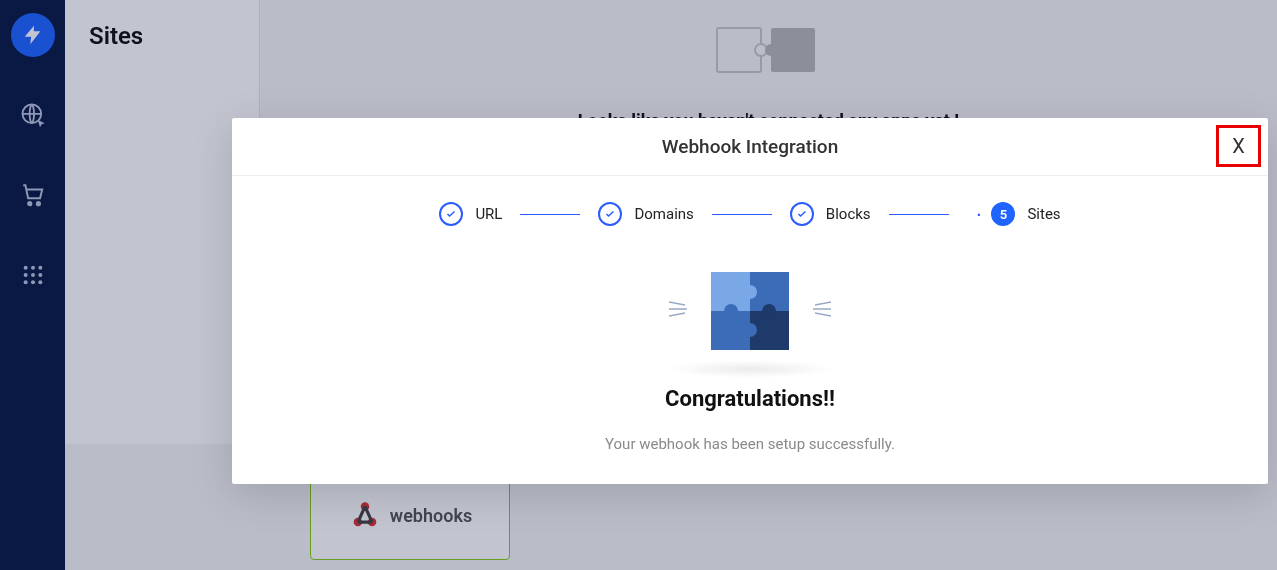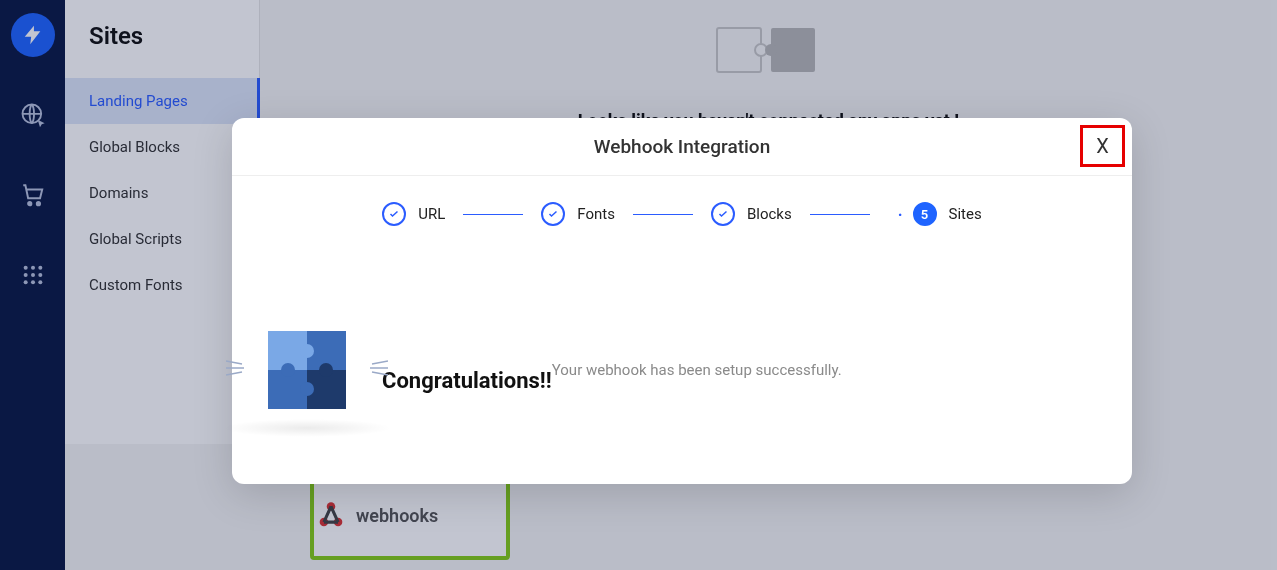--- a/index.html
+++ b/index.html
@@ -11,47 +11,47 @@
     
     .sidebar { position: absolute; left: 65px; top: 0; width: 195px; height: 444px; background: #fff; border-right: 1px solid #e5e5e5; }
     .sidebar-title { font-size: 24px; font-weight: 600; padding: 22px 24px 28px; color: #111; }
     .sidebar-items { display: flex; flex-direction: column; }
     .sidebar-item { padding: 14px 24px; font-size: 15px; color: #333; cursor: pointer; }
     .sidebar-item.active { background: #dde6f9; color: #2b5cff; border-right: 3px solid #2b5cff; margin-right: -1px; }
     
     .main { position: absolute; left: 260px; top: 0; right: 0; height: 570px; padding: 20px 60px; }
     .placeholder-puzzle { width: 120px; height: 60px; margin: 0 auto 30px; }
     .main-message { text-align: center; font-size: 18px; font-weight: 700; color: #111; margin-bottom: 30px; }
-    .webhook-card { position: absolute; left: 50px; bottom: 10px; width: 200px; height: 90px; border: 4px solid #84cc16; border-radius: 4px; display: flex; align-items: center; gap: 8px; background: #fff; }
+    .webhook-card { position: absolute; left: 50px; bottom: 10px; width: 200px; height: 90px; border: 1px solid #84cc16; border-radius: 4px; display: flex; align-items: center; justify-content: center; gap: 8px; background: #fff; }
     .webhook-card-label { font-weight: 600; color: #555; font-size: 18px; }
     
     .overlay { position: absolute; inset: 0; background: rgba(10,24,69,0.25); z-index: 10; }
     
-    .modal { position: absolute; left: 232px; top: 118px; width: 900px; height: 366px; background: #fff; border-radius: 12px; z-index: 20; box-shadow: 0 10px 40px rgba(0,0,0,0.15); display: flex; flex-direction: column; }
+    .modal { position: absolute; left: 232px; top: 118px; width: 1036px; height: 366px; background: #fff; border-radius: 2px; z-index: 20; box-shadow: 0 10px 40px rgba(0,0,0,0.15); display: flex; flex-direction: column; }
     .modal-header { height: 58px; display: flex; align-items: center; justify-content: center; position: relative; border-bottom: 1px solid #eee; }
     .modal-title { font-size: 19px; font-weight: 500; color: #333; }
     .modal-close { position: absolute; right: 7px; top: 7px; width: 45px; height: 42px; display: flex; align-items: center; justify-content: center; font-size: 20px; color: #333; cursor: pointer; border: 3px solid #e60000; background: #fff; }
     
     .stepper { display: flex; align-items: center; justify-content: center; gap: 0; padding: 26px 40px 10px; }
     .step { display: flex; align-items: center; }
     .step-circle { width: 24px; height: 24px; border-radius: 50%; border: 2px solid #2b5cff; display: flex; align-items: center; justify-content: center; font-size: 12px; color: #2b5cff; margin-right: 12px; }
     .step-circle.current { background: #1f64ff; border-color: #1f64ff; color: #fff; font-weight: 600; font-size: 13px; }
     .step-label { font-size: 15px; color: #222; }
     .step-connector { width: 60px; height: 1px; background: #2b5cff; margin: 0 18px; }
     .step-dot { color: #2b5cff; margin: 0 10px; font-weight: bold; }
     
-    .modal-body { flex: 1; display: flex; flex-direction: row; align-items: center; justify-content: flex-start; padding-top: 20px; }
+    .modal-body { flex: 1; display: flex; flex-direction: column; align-items: center; justify-content: flex-start; padding-top: 20px; }
     .puzzle-wrap { position: relative; width: 150px; height: 110px; display:flex; align-items:center; justify-content:center; }
     .puzzle { width: 78px; height: 78px; position: relative; }
     .puzzle-shadow { position:absolute; bottom: -12px; left: 50%; transform: translateX(-50%); width: 170px; height: 18px; background: radial-gradient(ellipse at center, rgba(0,0,0,0.08) 0%, rgba(0,0,0,0) 70%); }
     .rays { position: absolute; width: 26px; height: 18px; }
     .rays.left { left: -6px; top: 44px; }
     .rays.right { right: -6px; top: 44px; transform: scaleX(-1); }
     .congrats-title { font-size: 22px; font-weight: 700; color: #111; margin-top: 20px; }
-    .congrats-sub { font-size: 15px; color: #8a8a8a; margin-top: 0; }
+    .congrats-sub { font-size: 15px; color: #8a8a8a; margin-top: 24px; }
   </style>
 </head>
 <body>
 
 <div class="iconbar">
   <div class="iconbar-item">
     <div class="logo">
       <svg width="22" height="22" viewBox="0 0 24 24" fill="#fff">
           <path d="M13 2 3 14h7l-1 8 11-14h-7l0-6z"></path>
         </svg>
@@ -81,27 +81,20 @@
         <circle cx="20" cy="12" r="2.2"></circle>
         <circle cx="4" cy="20" r="2.2"></circle>
         <circle cx="12" cy="20" r="2.2"></circle>
         <circle cx="20" cy="20" r="2.2"></circle>
       </svg>
   </div>
 </div>
 
 <div class="sidebar">
   <div class="sidebar-title">Sites</div>
-  <div class="sidebar-items">
-    <div class="sidebar-item active">Landing Pages</div>
-    <div class="sidebar-item">Global Blocks</div>
-    <div class="sidebar-item">Domains</div>
-    <div class="sidebar-item">Global Scripts</div>
-    <div class="sidebar-item">Custom Fonts</div>
-  </div>
 </div>
 
 <div class="main">
   <div class="placeholder-puzzle">
     <svg width="120" height="60" viewBox="0 0 120 60">
       <rect x="8" y="8" width="44" height="44" fill="none" stroke="#c7c7c7" stroke-width="2" rx="2"></rect>
       <rect x="62" y="8" width="44" height="44" fill="#b7b7b7" rx="2"></rect>
       <circle cx="52" cy="30" r="6" fill="#f5f5f5" stroke="#c7c7c7" stroke-width="2"></circle>
       <circle cx="62" cy="30" r="6" fill="#b7b7b7"></circle>
     </svg>
@@ -137,21 +130,21 @@
       </div>
       <span class="step-label">URL</span>
     </div>
     <div class="step-connector"></div>
     <div class="step">
       <div class="step-circle">
         <svg width="12" height="12" viewBox="0 0 24 24" fill="none" stroke="#2b5cff" stroke-width="3">
             <path d="M5 12l4 4L19 7"></path>
           </svg>
       </div>
-      <span class="step-label">Fonts</span>
+      <span class="step-label">Domains</span>
     </div>
     <div class="step-connector"></div>
     <div class="step">
       <div class="step-circle">
         <svg width="12" height="12" viewBox="0 0 24 24" fill="none" stroke="#2b5cff" stroke-width="3">
             <path d="M5 12l4 4L19 7"></path>
           </svg>
       </div>
       <span class="step-label">Blocks</span>
     </div>

